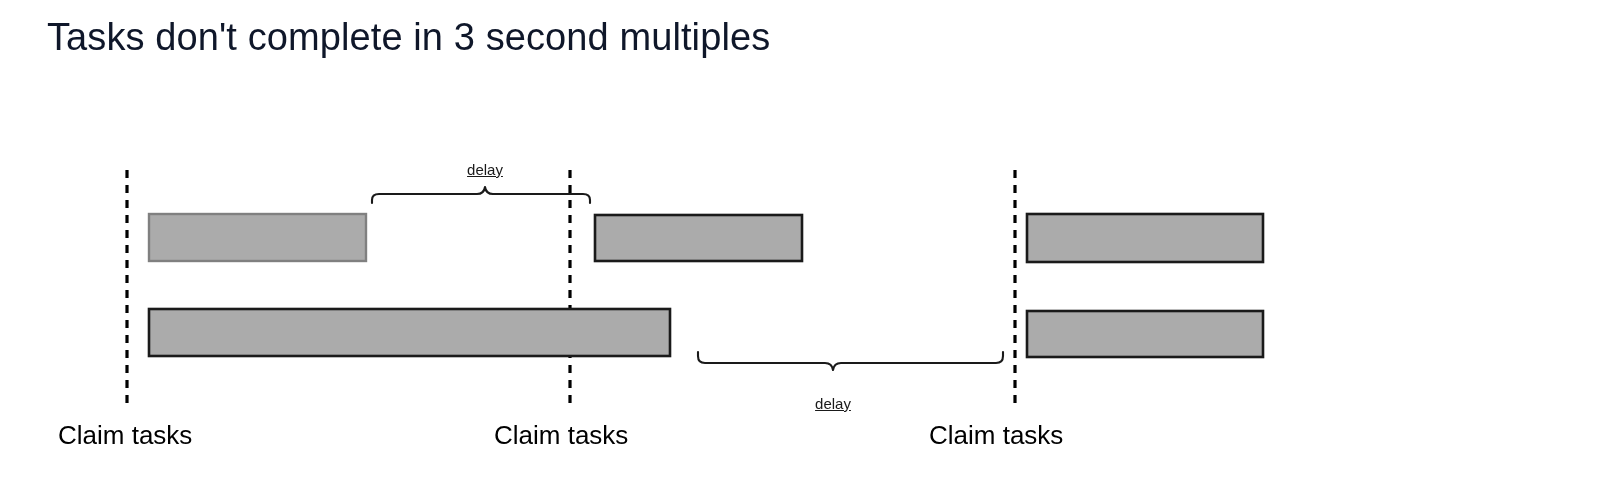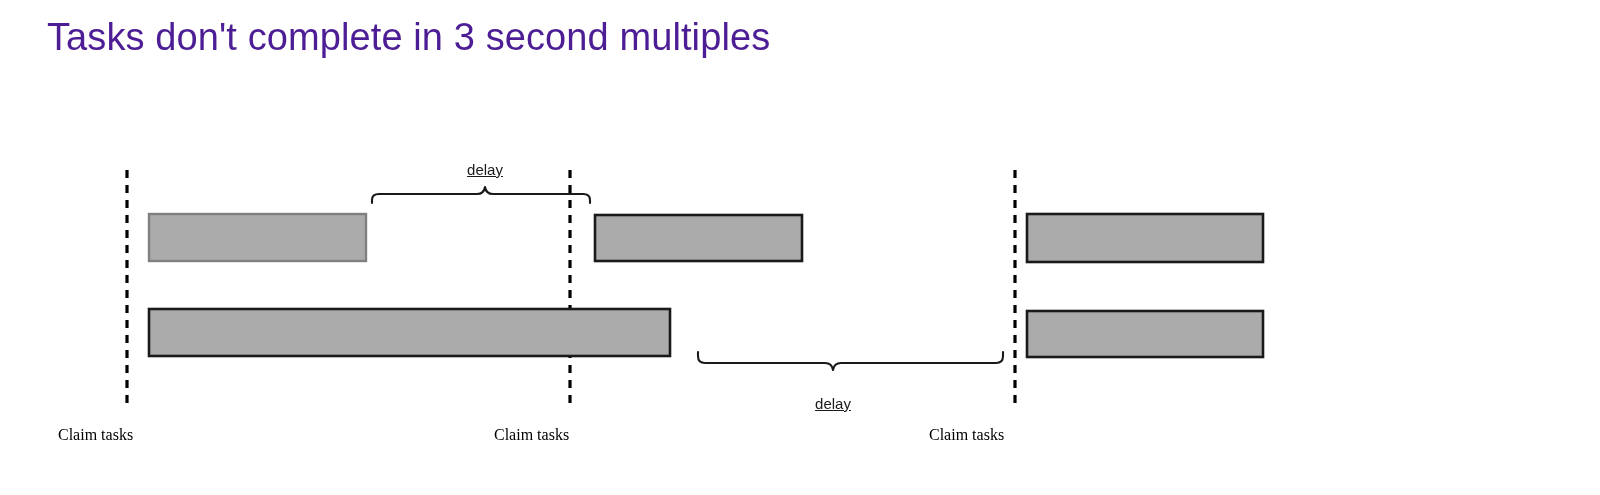--- a/index.html
+++ b/index.html
@@ -23,42 +23,41 @@
     background: #ffffff;
   }
 
   
   #title {
     position: absolute;
     left: 47px;
     top: 13px;
     font-size: 38px;
     line-height: 48px;
-    color: #4c1d95;
+    color: #0f172a;
     white-space: nowrap;
     letter-spacing: 0.1px;
   }
 
   
   #diagram {
     position: absolute;
     left: 0;
     top: 0;
     width: 1600px;
     height: 495px;
   }
 
   
   .claim-label {
     position: absolute;
-    font-size: 16px;
+    font-size: 26px;
     line-height: 28px;
     color: #000000;
     white-space: nowrap;
-    font-family: Liberation Serif, serif;
   }
 
   
   .delay-label {
     position: absolute;
     font-size: 15px;
     line-height: 18px;
     color: #1a1a1a;
     white-space: nowrap;
     text-align: center;

